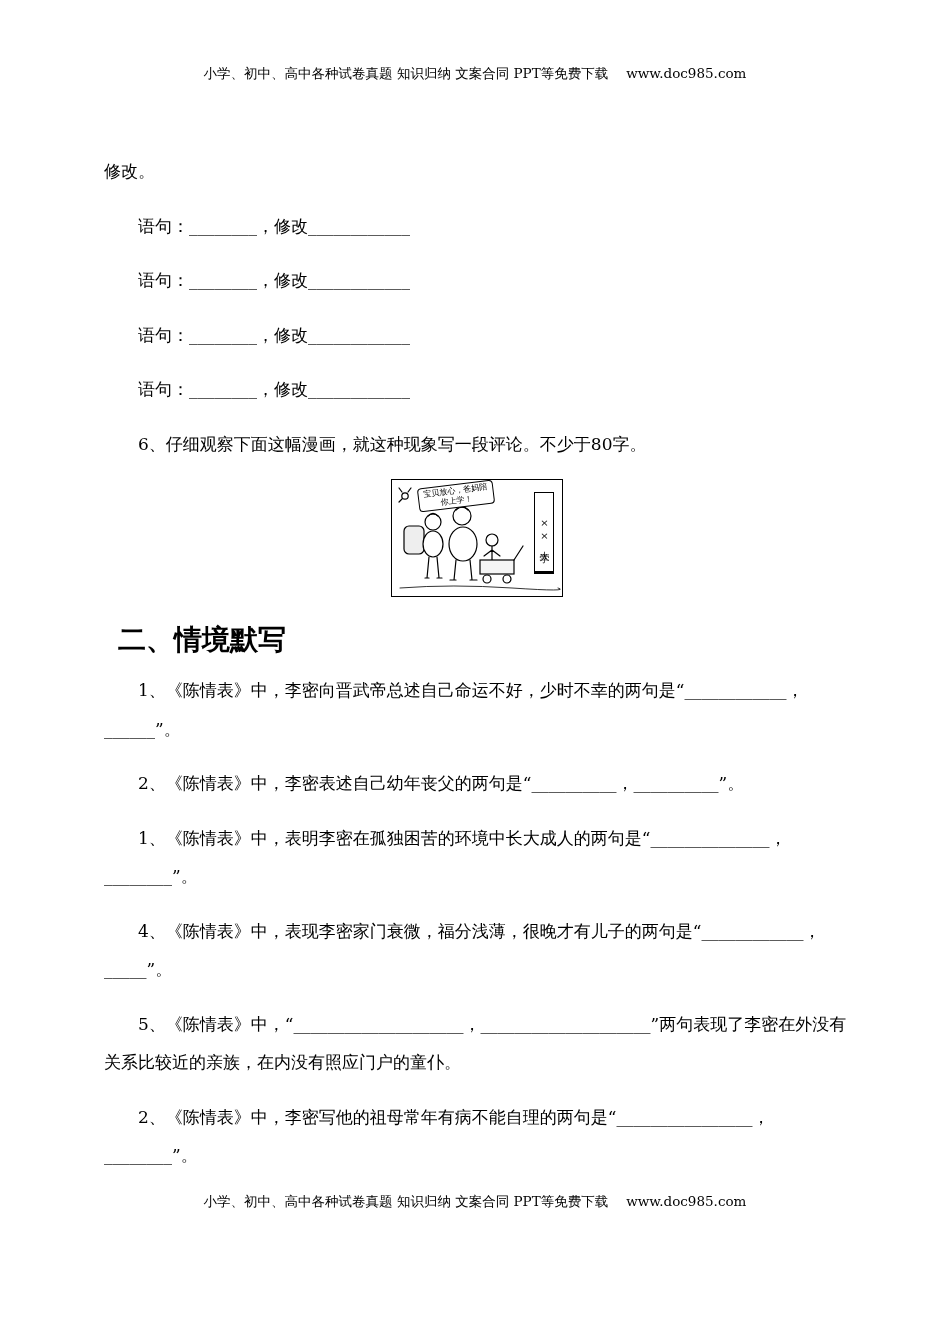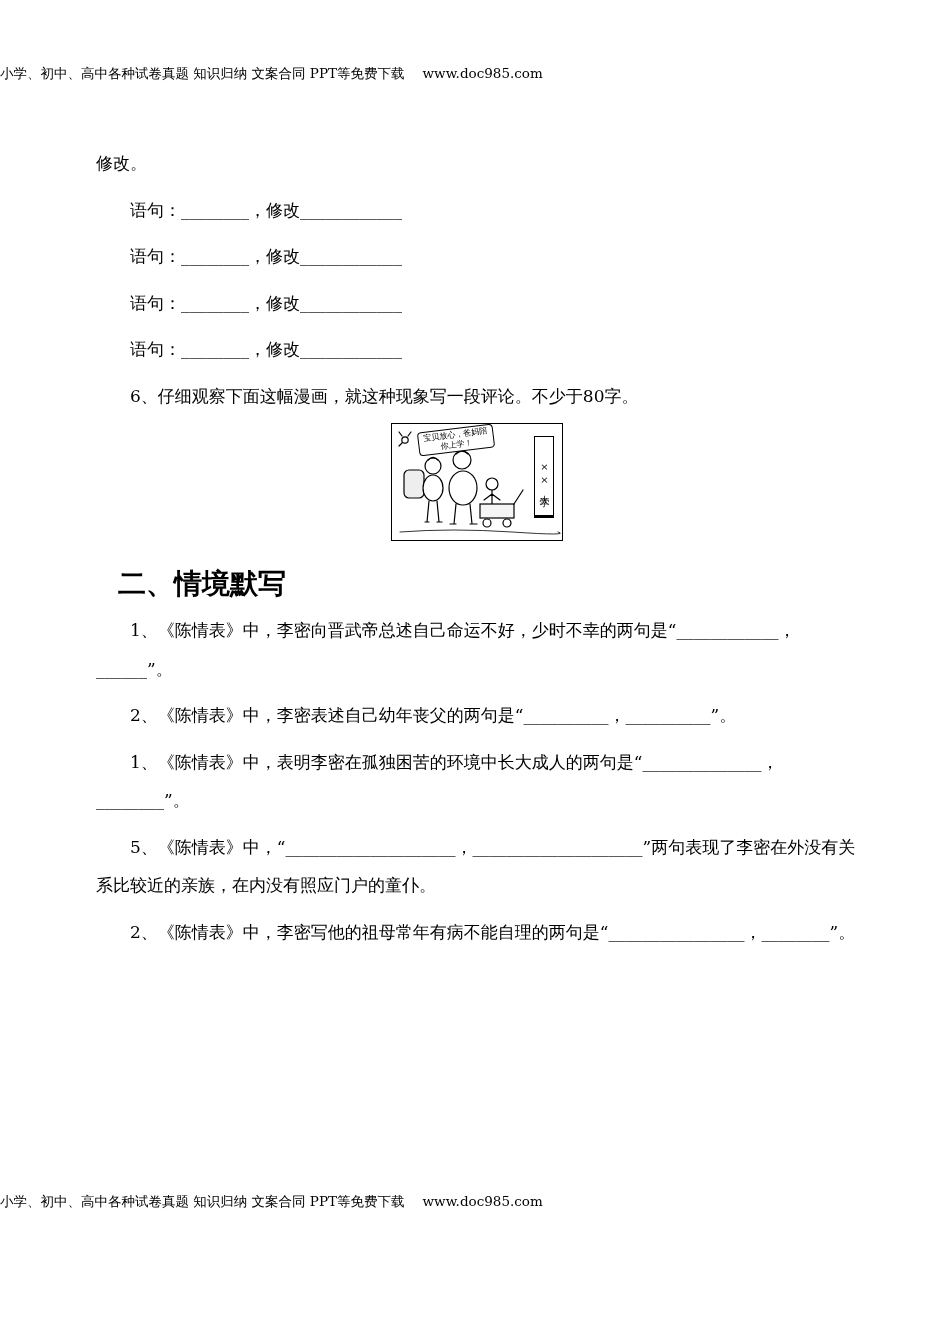--- a/index.html
+++ b/index.html
@@ -10,36 +10,37 @@
     margin: 0 auto;
     background: #ffffff;
     color: #000000;
     font-family: "DejaVu Serif", "Liberation Serif", serif;
     overflow: hidden;
   }
   .running-head, .running-foot {
     position: absolute;
     left: 0;
     width: 100%;
+    text-align: center;
     font-size: 13.5px;
     line-height: 18px;
     white-space: nowrap;
   }
   .running-head { top: 64px; }
   .running-foot { top: 1192px; }
   .running-head .url, .running-foot .url { margin-left: 18px; }
   .content {
     position: absolute;
     top: 136px;
     left: 88px;
     width: 778px;
     font-size: 17px;
     line-height: 38.5px;
   }
-  .content p { margin: 8px; }
+  .content p { margin: 16px; }
   .indent { text-indent: 2em; }
   .para { text-indent: 2em; text-align: justify; }
   .cartoon-wrap { text-align: center; margin: 3px 0 8px 0; }
   .cartoon {
     position: relative;
     display: inline-block;
     width: 170px;
     height: 116px;
     border: 1px solid #000;
     background: #ffffff;
@@ -142,20 +143,21 @@
         <div class="bubble">宝贝放心，爸妈陪你上学！</div>
         <div class="banner">××大学</div>
       </div>
     </div>
 
     <h2 class="section-title">二、情境默写</h2>
 
     <p class="q">1、《陈情表》中，李密向晋武帝总述自己命运不好，少时不幸的两句是“____________，______”。</p>
     <p class="q">2、《陈情表》中，李密表述自己幼年丧父的两句是“__________，__________”。</p>
     <p class="q">1、《陈情表》中，表明李密在孤独困苦的环境中长大成人的两句是“______________，________”。</p>
+    <p class="q">4、《陈情表》中，表现李密家门衰微，福分浅薄，很晚才有儿子的两句是“____________，_____”。</p>
     <p class="q">5、《陈情表》中，“____________________，____________________”两句表现了李密在外没有关系比较近的亲族，在内没有照应门户的童仆。</p>
     <p class="q">2、《陈情表》中，李密写他的祖母常年有病不能自理的两句是“________________，________”。</p>
 
   </div>
 
   <div class="running-foot">
     <span>小学、初中、高中各种试卷真题  知识归纳  文案合同  PPT等免费下载</span><span class="url">www.doc985.com</span>
   </div>
 
 </div>

